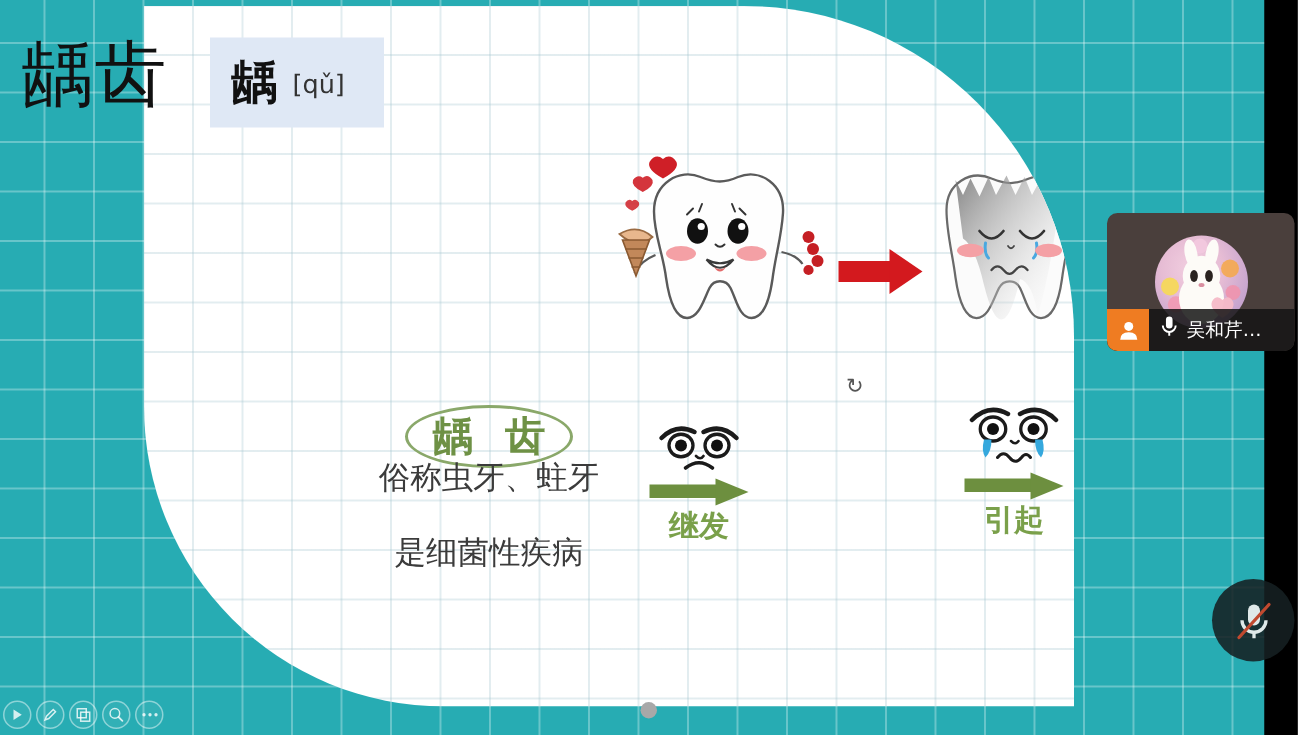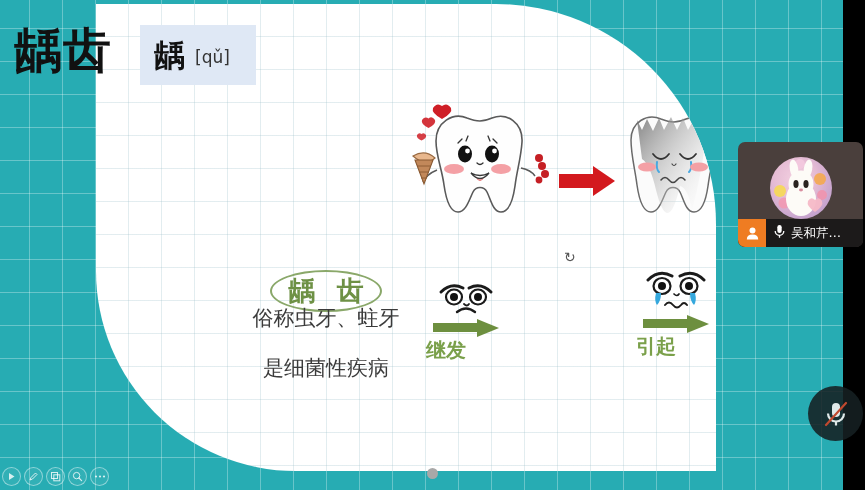--- a/index.html
+++ b/index.html
@@ -55,21 +55,21 @@
     position: absolute;
     left: 0; top: 0; width: 100%; height: 100%;
     box-shadow: inset 0 0 0 0 rgba(0,0,0,0);
   }
 
   
   .slide-title {
     position: absolute;
     left: 14px; top: 26px;
     font-size: 48px;
-    font-weight: 700;
+    font-weight: 400;
     color: #111;
     letter-spacing: 1px;
     line-height: 1;
     z-index: 6;
     font-family: "DejaVu Sans", "Liberation Sans", sans-serif;
   }
 
   
   .char-card {
     position: absolute;
@@ -167,20 +167,21 @@
   }
   .arrow-body .head {
     position: absolute;
     left: 44px; top: -1px;
     width: 0; height: 0;
     border-top: 9px solid transparent;
     border-bottom: 9px solid transparent;
     border-left: 22px solid #6d8f3f;
   }
   .arrow-label {
+    text-align: center;
     color: #7aa04a;
     font-size: 20px;
     font-weight: 700;
     margin-top: 3px;
     font-family: "DejaVu Sans", "Liberation Sans", sans-serif;
   }
 
   .group-1 { left: 190px; top: 14px; }
   .group-2 { left: 400px; top: 2px; }
 
@@ -225,21 +226,21 @@
     justify-content: center;
     color: rgba(255,255,255,0.8);
     background: rgba(255,255,255,0.05);
   }
   .tool-btn svg { display: block; }
 
   
   .video-tile {
     position: absolute;
     left: 738px; top: 142px;
-    width: 125px; height: 105px;
+    width: 125px; height: 92px;
     background: #4a3f3c;
     border-radius: 7px;
     overflow: hidden;
     z-index: 10;
   }
   .avatar-wrap {
     position: absolute;
     left: 50%; top: 46px;
     transform: translate(-50%, -50%);
     width: 62px; height: 62px;

